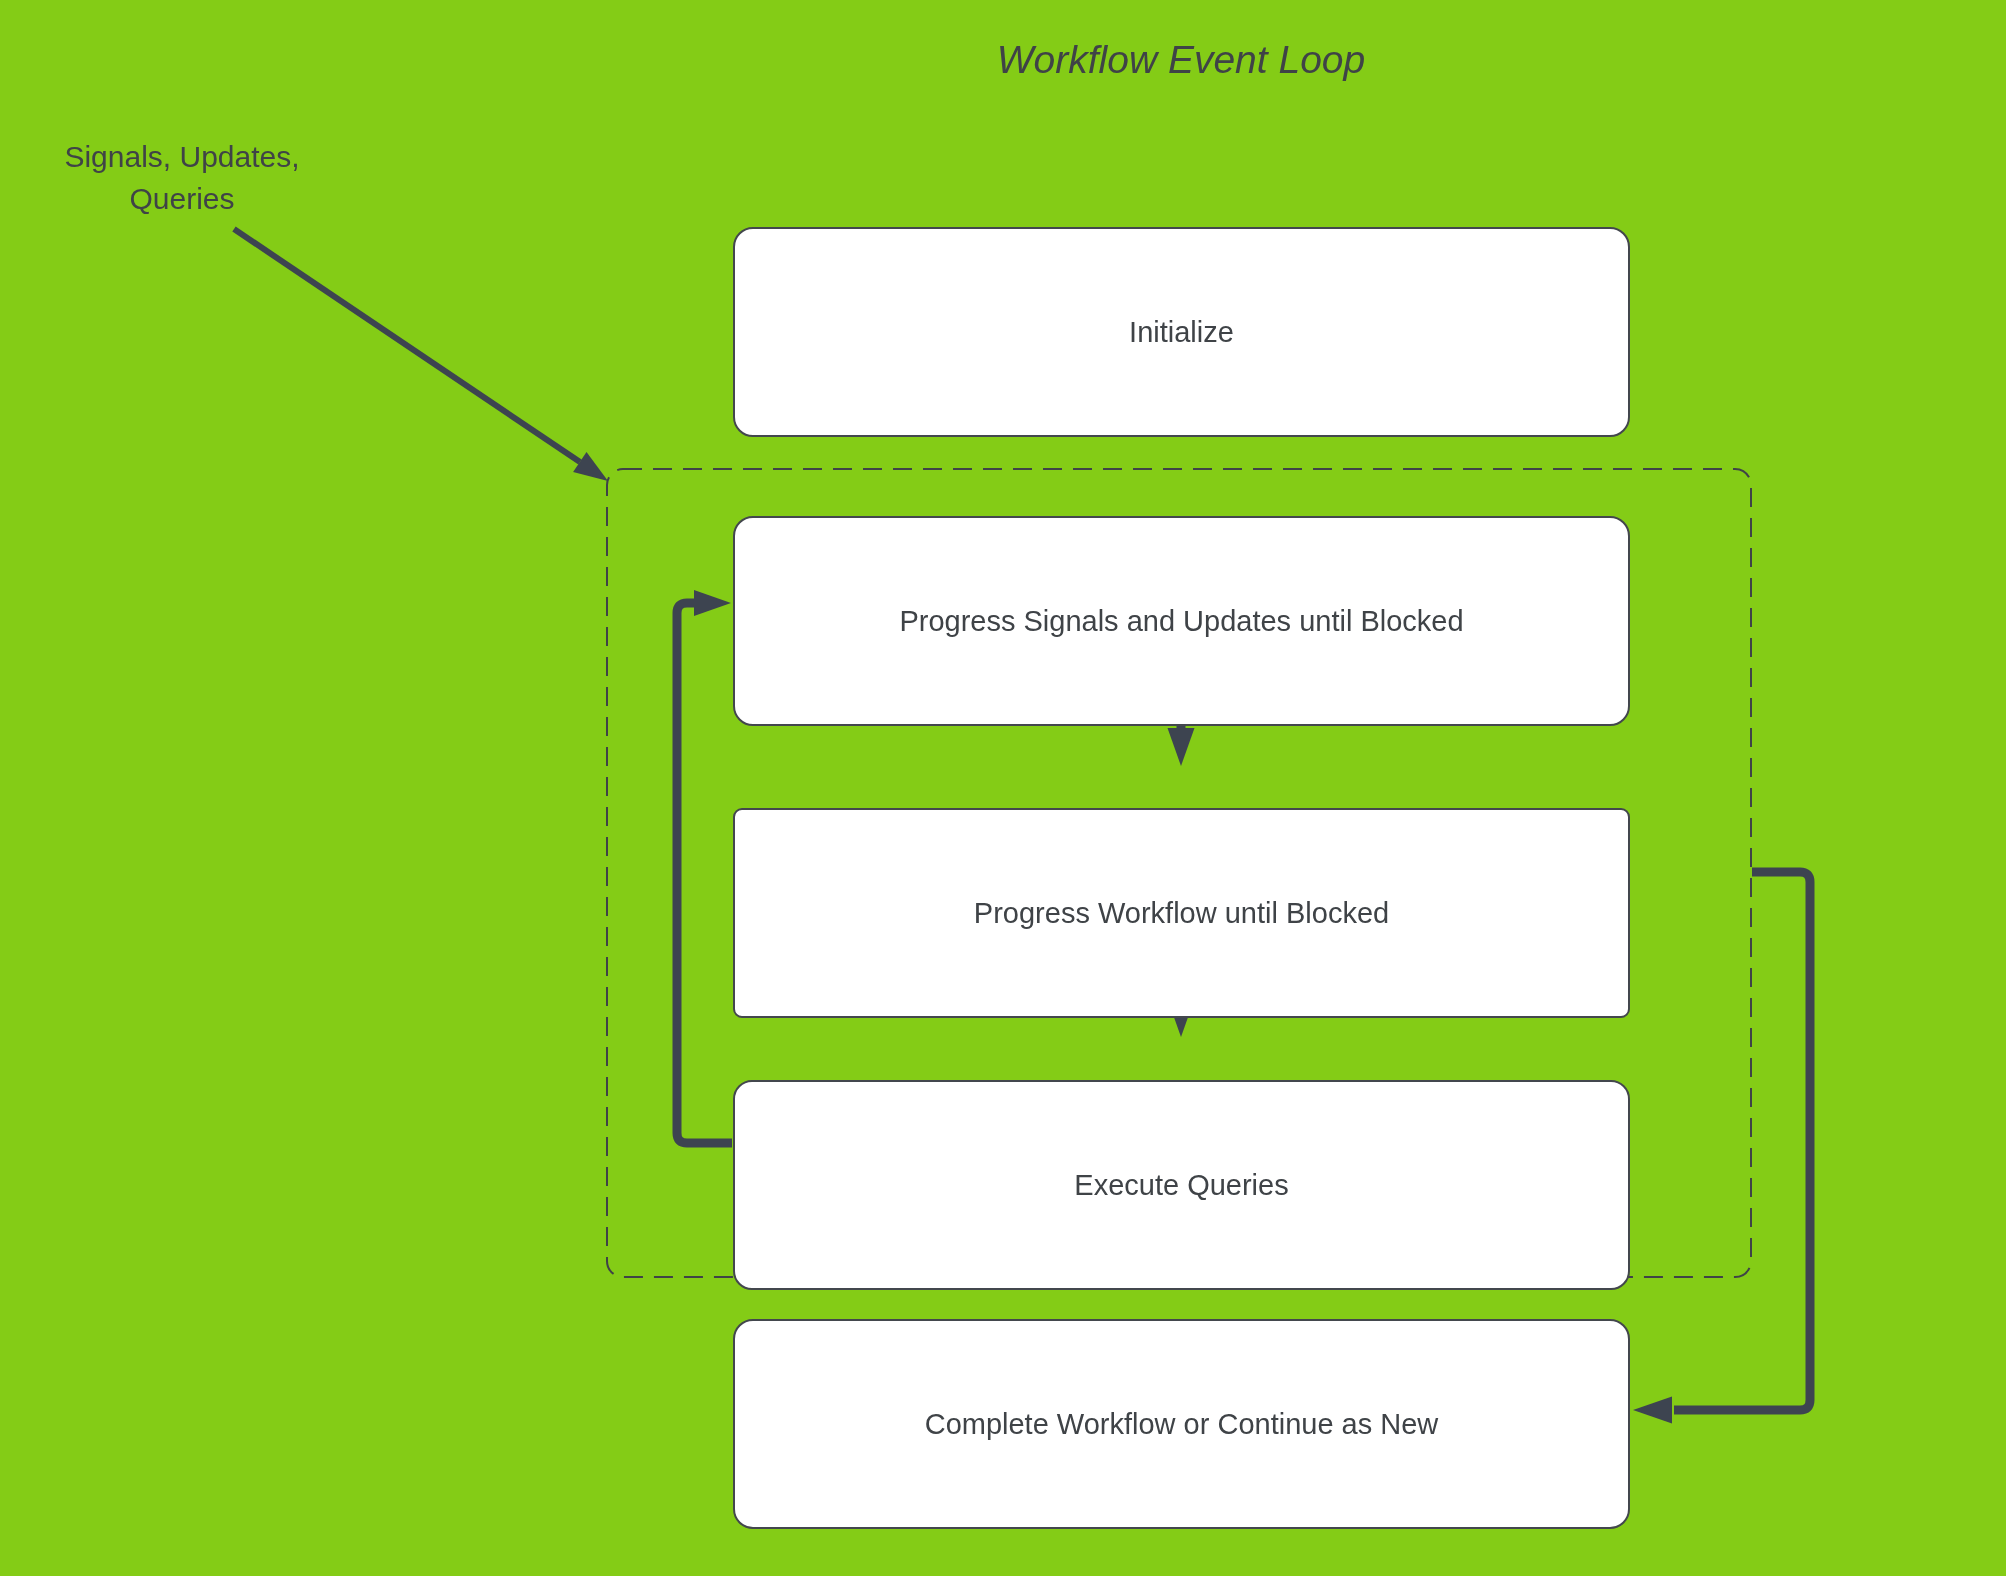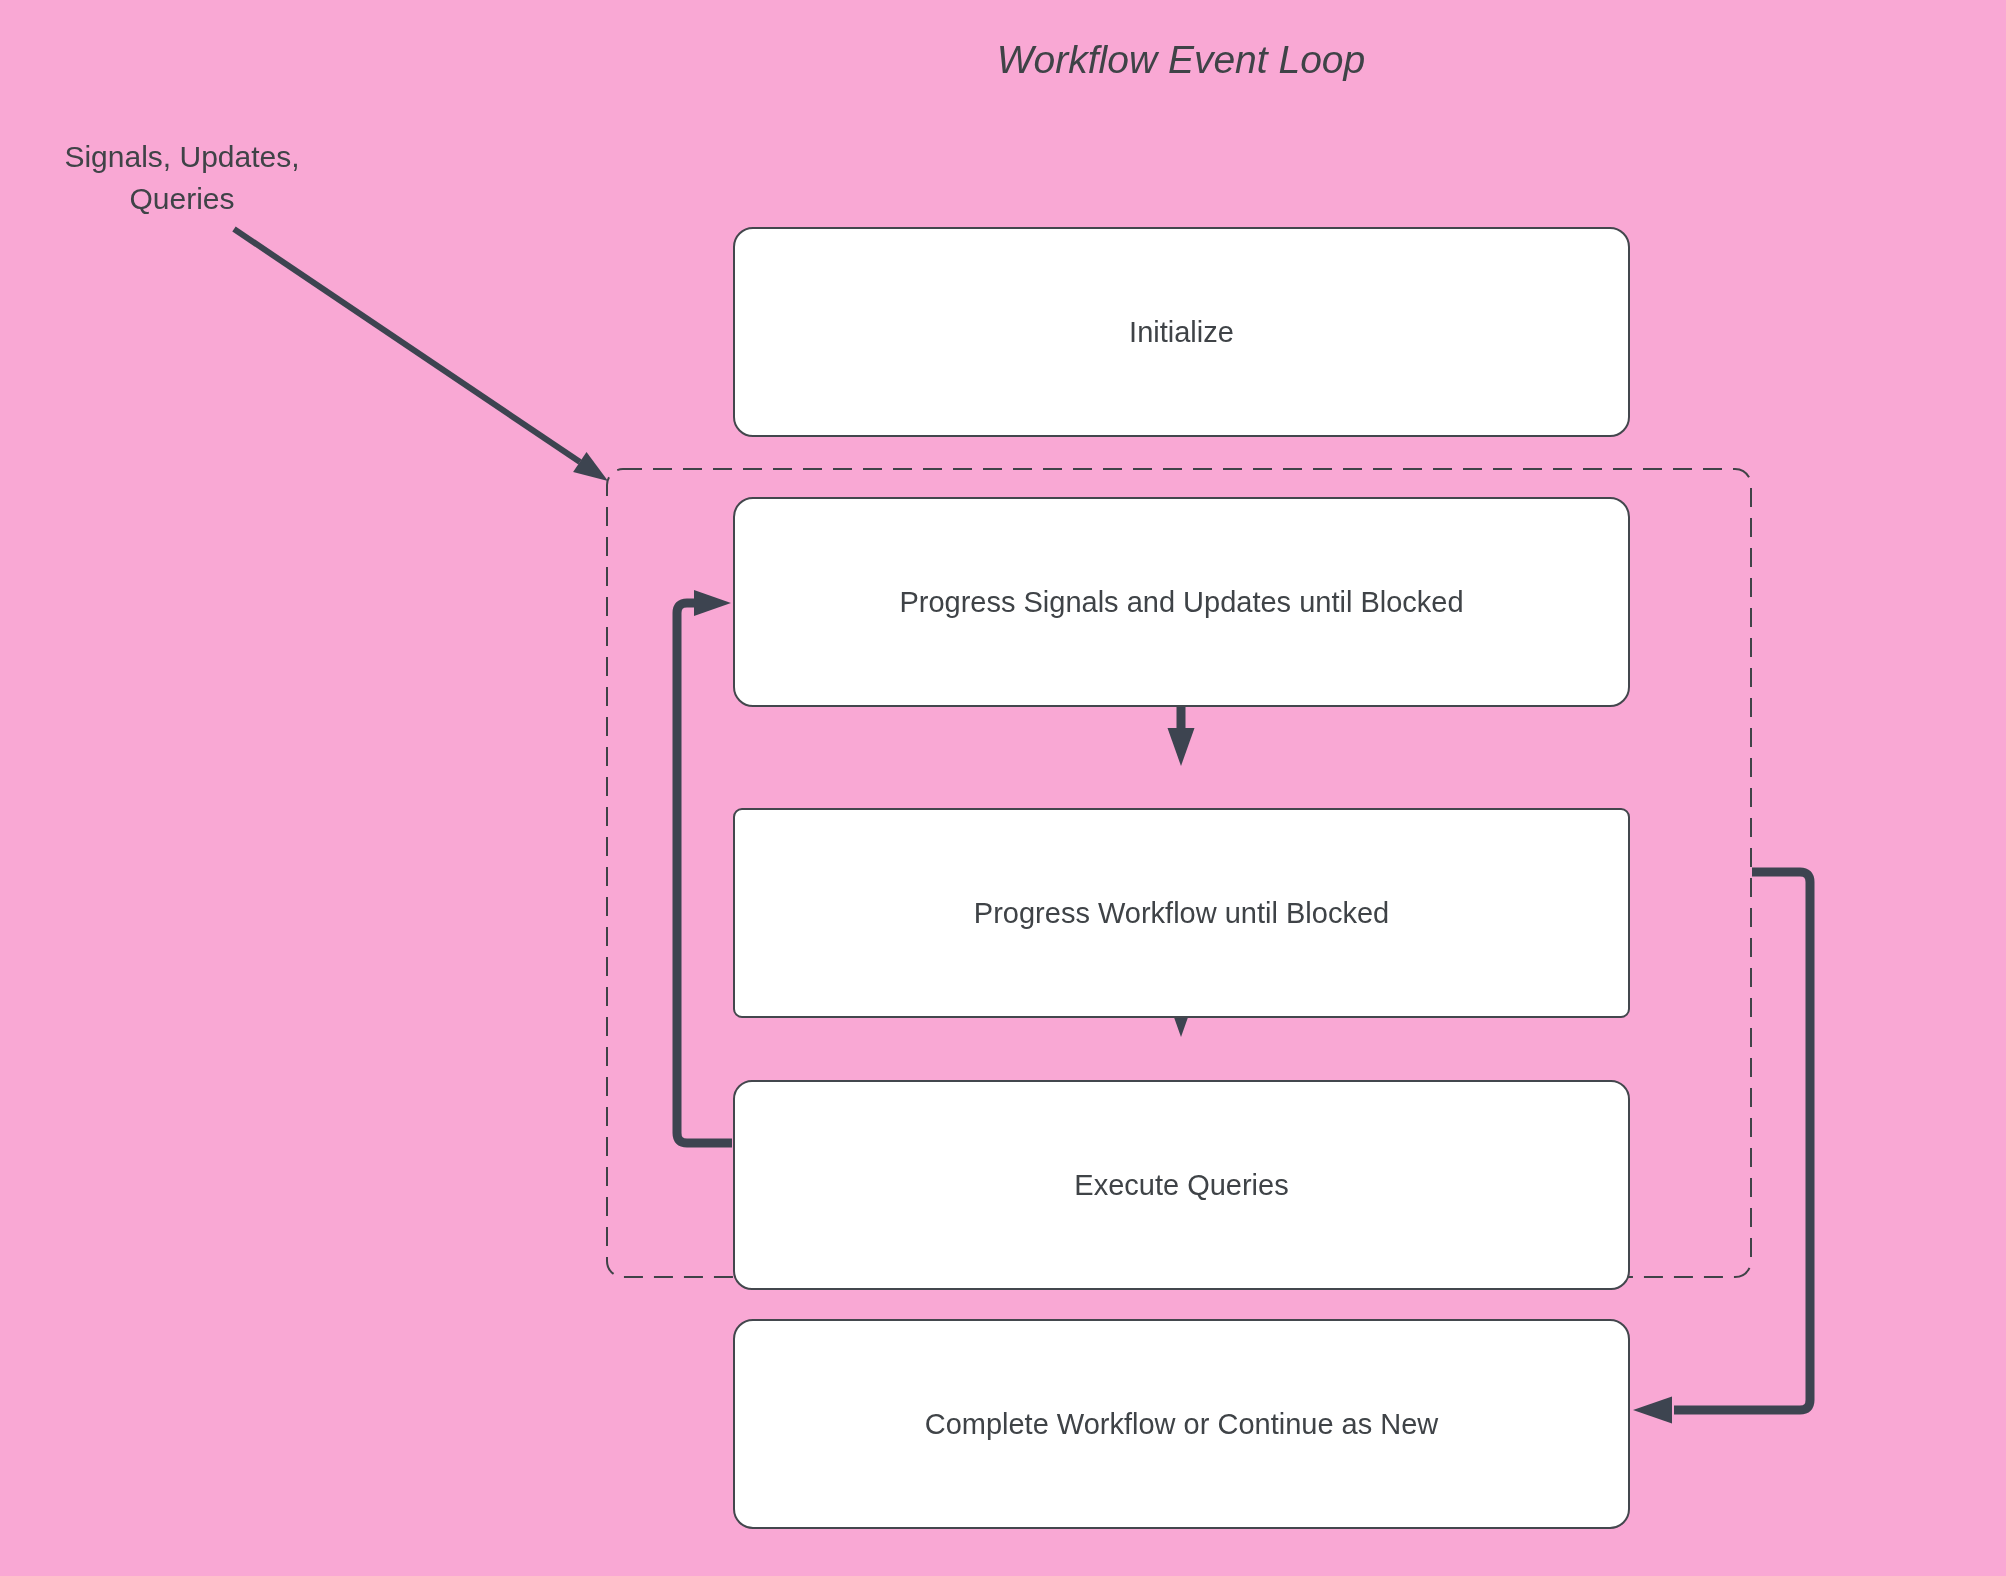--- a/index.html
+++ b/index.html
@@ -4,21 +4,21 @@
 <style>
   html, body {
     margin: 0;
     padding: 0;
     background: #ffffff;
   }
   .canvas {
     position: relative;
     width: 2006px;
     height: 1576px;
-    background: #f9a8d4;
+    background: #84cc16;
     font-family: "Liberation Sans", "DejaVu Sans", sans-serif;
     color: #3f4347;
     overflow: hidden;
   }
   .diagram-title {
     position: absolute;
     left: 731px;
     top: 34px;
     width: 900px;
     text-align: center;
@@ -55,21 +55,21 @@
     border: 2px solid #43474d;
     border-radius: 20px;
     display: flex;
     align-items: center;
     justify-content: center;
     text-align: center;
     font-size: 29px;
     color: #3f4347;
   }
   .node-initialize        { top: 227px; }
-  .node-progress-signals  { top: 497px; }
+  .node-progress-signals  { top: 516px; }
   .node-progress-workflow { top: 808px; border-radius: 9px; }
   .node-execute-queries   { top: 1080px; border-radius: 19px; }
   .node-complete-workflow { top: 1319px; }
   .node-label { padding: 0 30px; }
 </style>
 </head>
 <body>
 
 <div class="canvas">
 

